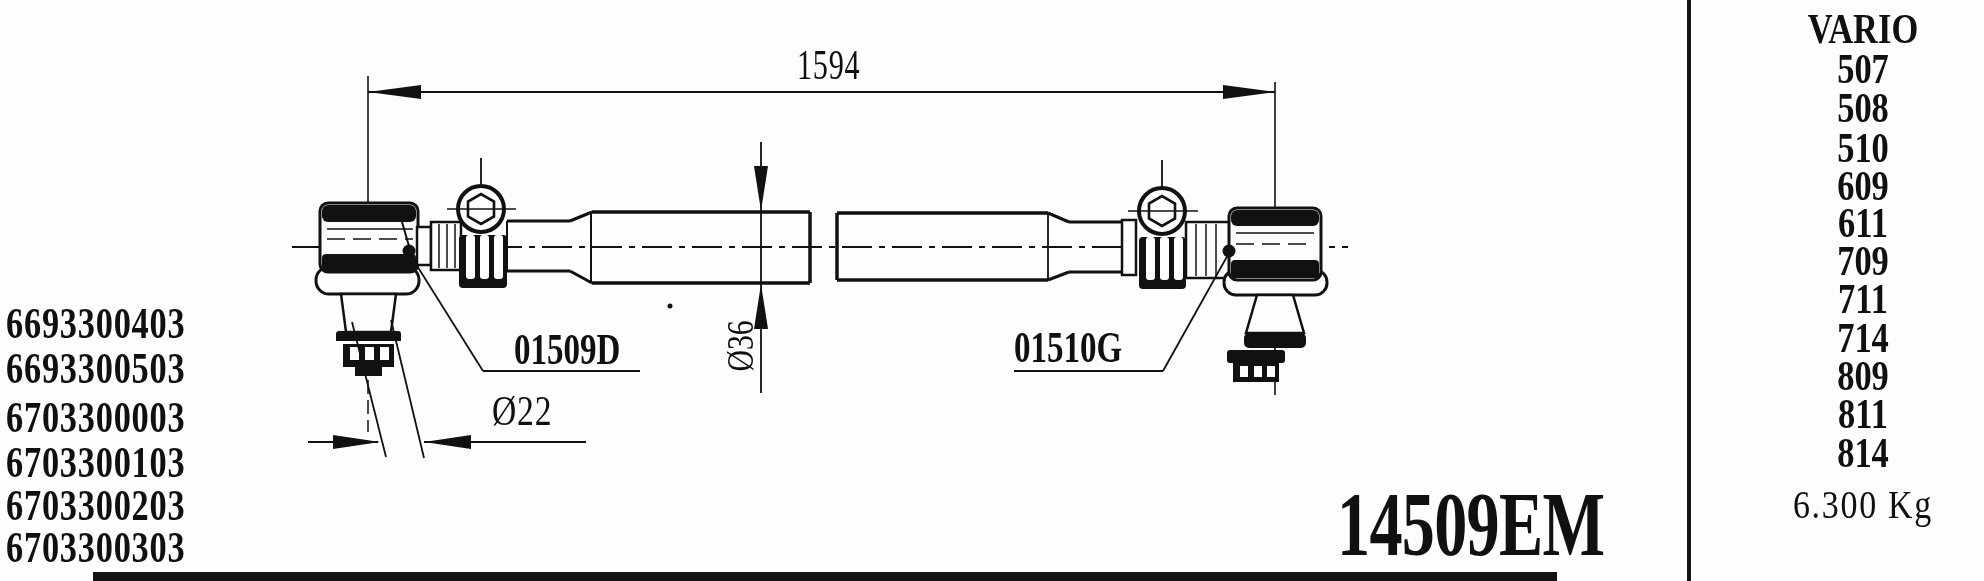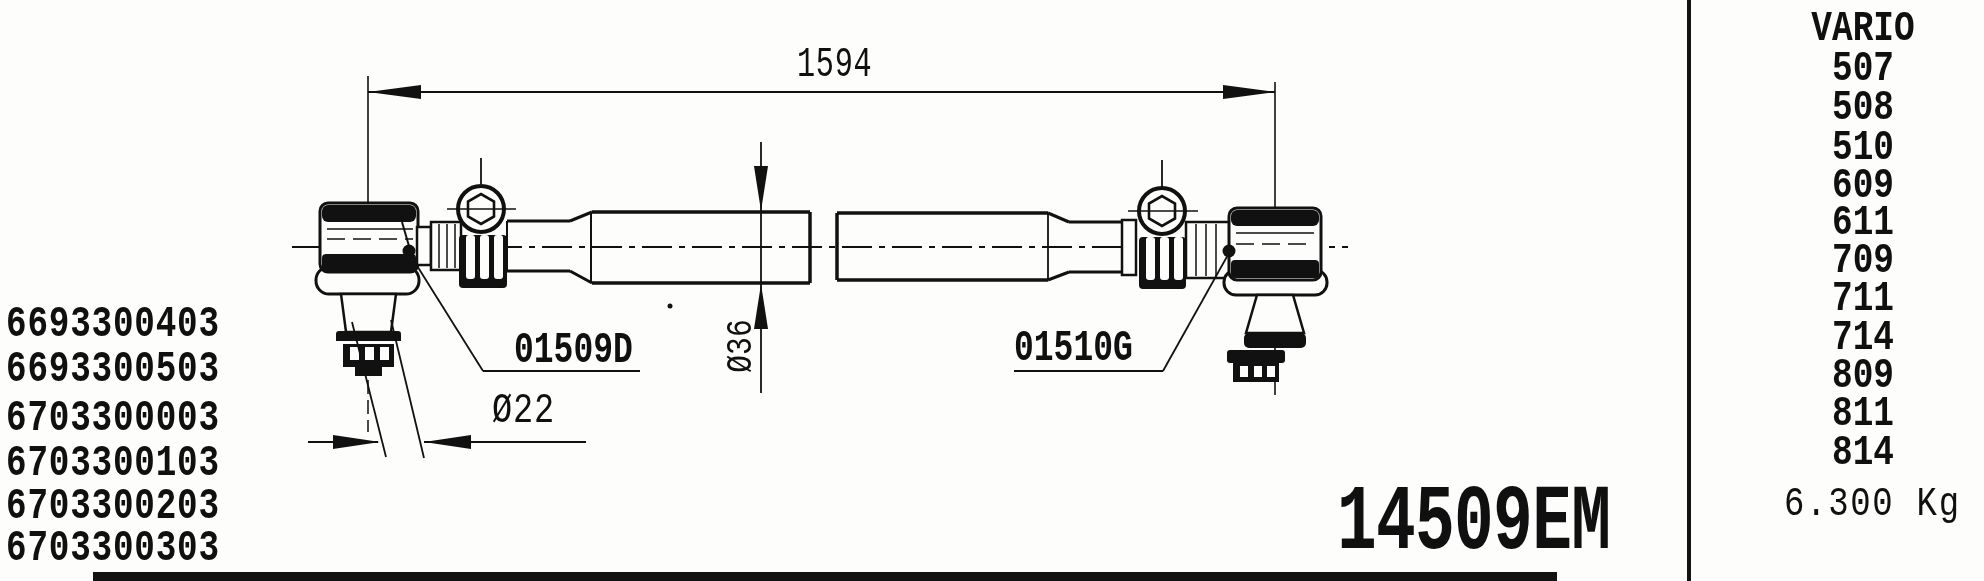--- a/index.html
+++ b/index.html
@@ -1,17 +1,17 @@
 <!DOCTYPE html>
 <html><head>
 <meta charset="utf-8">
 <style>
   html,body{margin:0;padding:0;background:#ffffff;}
   #page{position:relative;width:1984px;height:581px;background:#fdfdfc;overflow:hidden;
-        font-family:Liberation Mono, monospace;color:#101010;}
+        font-family:Liberation Serif, serif;color:#101010;}
   svg{position:absolute;left:0;top:0;}
   .t{position:absolute;white-space:nowrap;color:#101010;}
   .tech{font-weight:400;}            
   .bold{font-weight:700;}
   .ctr{text-align:center;transform-origin:center top;}
   .partnum{left:6px;font-size:44px;line-height:44px;letter-spacing:1px;
            transform:scaleX(0.78);transform-origin:left top;font-weight:700;}
   .vario{left:1770px;width:186px;font-size:42px;line-height:42px;font-weight:700;
          text-align:center;transform:scaleX(0.82);transform-origin:center top;}
   .divider{position:absolute;left:1687px;top:0;width:4px;height:581px;background:#141414;}

